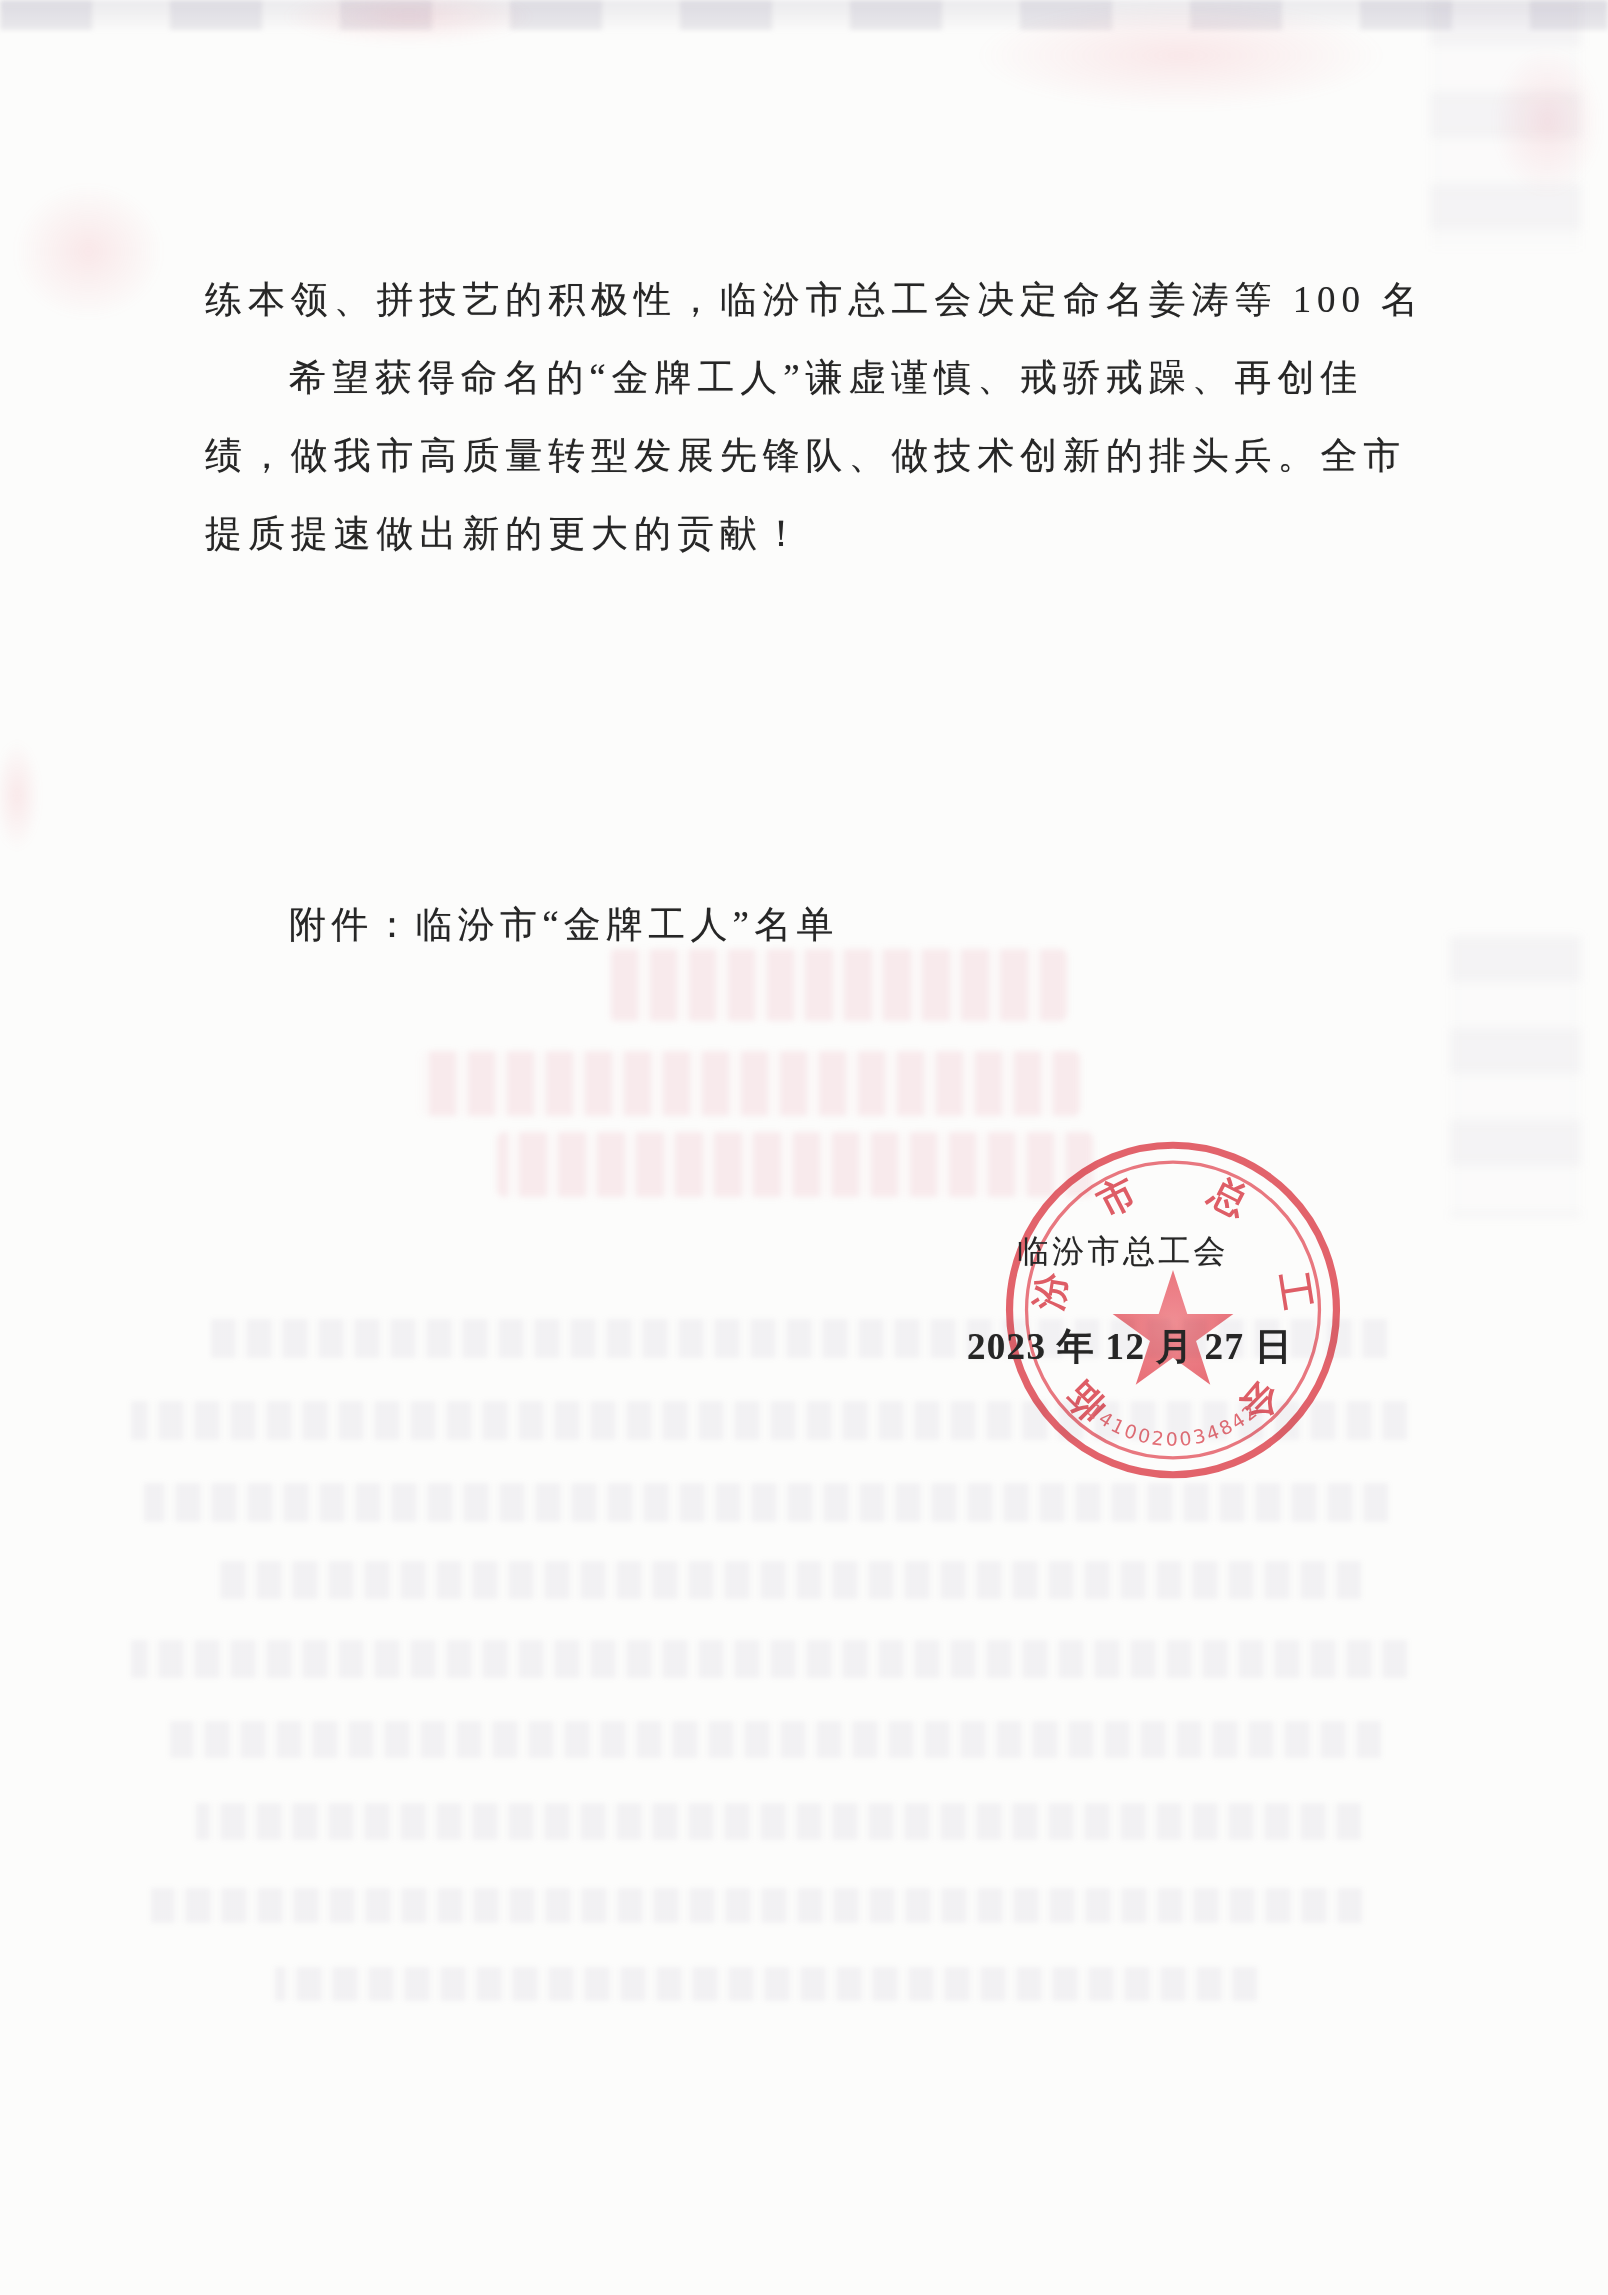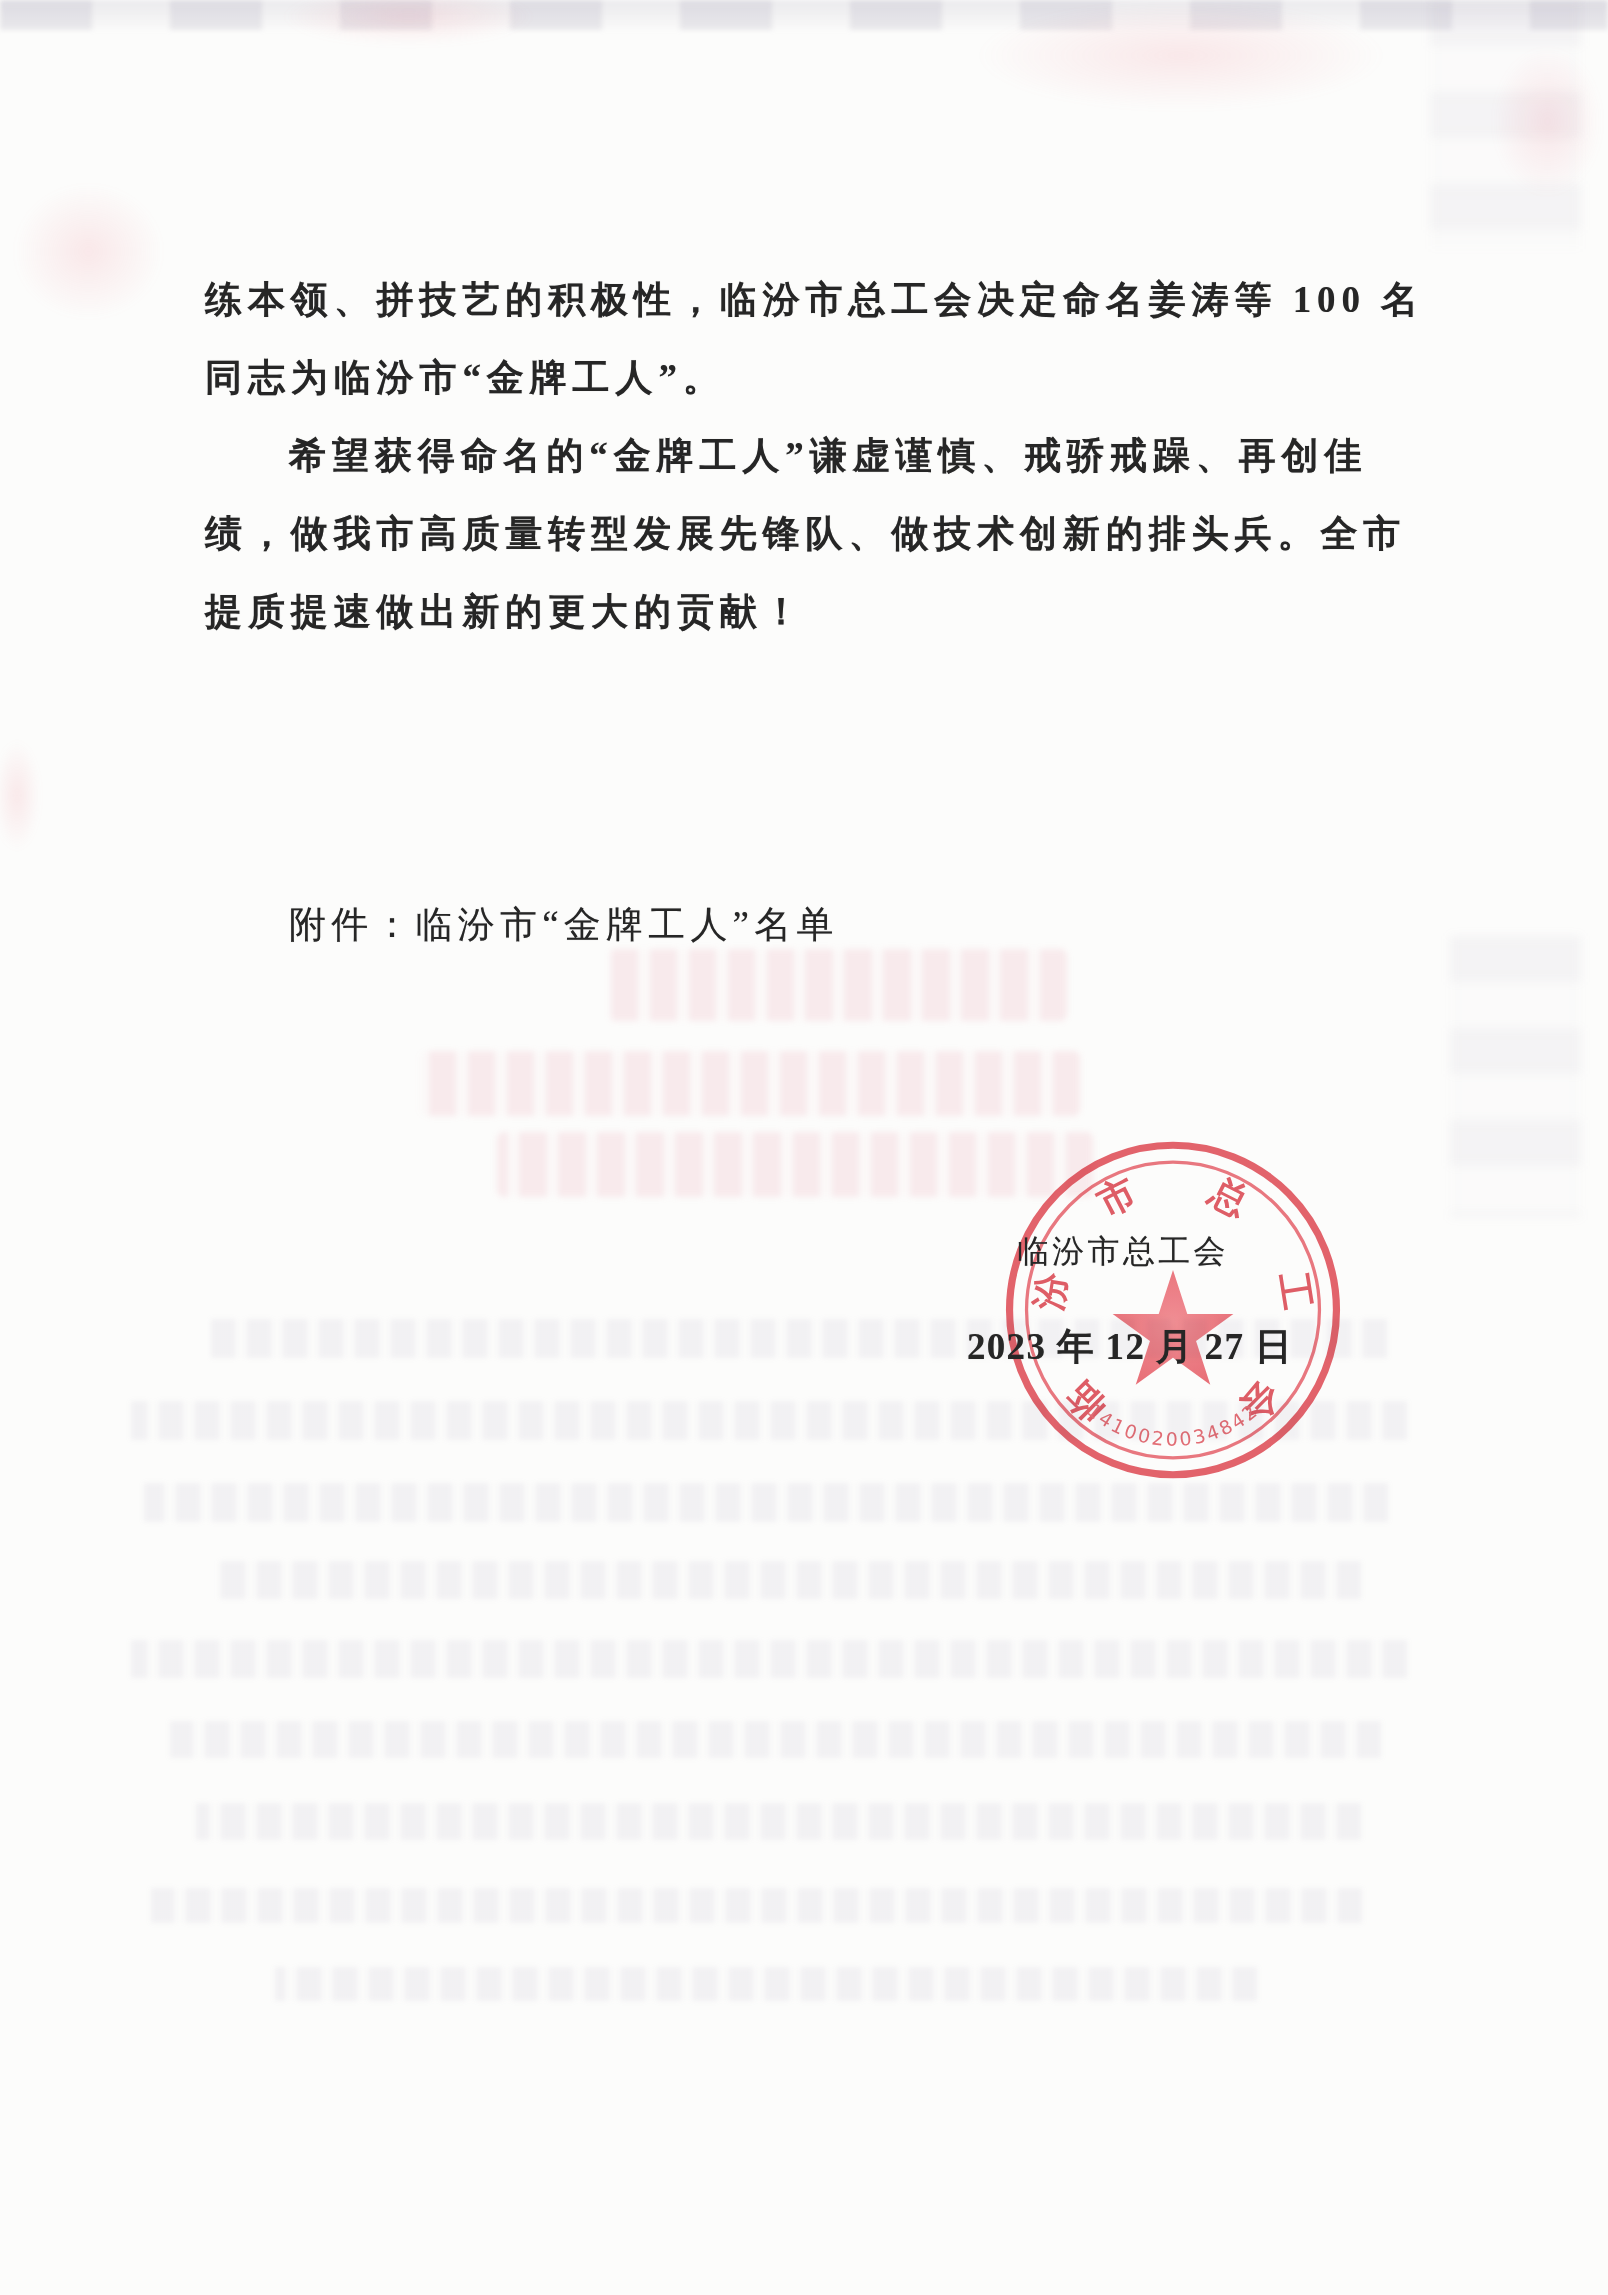--- a/index.html
+++ b/index.html
@@ -33,21 +33,21 @@
   .band-gray{
     background:repeating-linear-gradient(90deg, rgba(135,125,160,0.085) 0 23.6px, rgba(135,125,160,0.012) 23.6px 36px);
     filter:blur(2.6px);transform:scaleX(-1);
   }
   
   .ink{color:#262626;text-shadow:0 0 0.7px rgba(45,45,45,0.45);}
   #body-lines{
     position:absolute;left:205px;top:261px;width:1217px;z-index:3;
   }
   #body-lines .line{
-    height:78px;line-height:78px;font-size:37px;letter-spacing:5.9px;white-space:nowrap;font-weight:bold;
+    height:78px;line-height:78px;font-size:37px;letter-spacing:5.9px;white-space:nowrap;
   }
   #body-lines .line.indent{text-indent:84px;}
   .attachment{
     position:absolute;left:289px;top:899px;z-index:3;
     font-size:37px;letter-spacing:5.2px;white-space:nowrap;line-height:52px;
   }
   .sig-org{
     position:absolute;left:1017px;top:1228px;z-index:4;
     font-size:32px;letter-spacing:3.3px;white-space:nowrap;line-height:47px;
   }
@@ -96,21 +96,20 @@
       <div class="artifact band-gray" style="left: 216px; top: 1561px; width: 1145px; height: 38px;"></div>
       <div class="artifact band-gray" style="left: 131px; top: 1640px; width: 1276px; height: 38px;"></div>
       <div class="artifact band-gray" style="left: 170px; top: 1721px; width: 1211px; height: 37px;"></div>
       <div class="artifact band-gray" style="left: 196px; top: 1803px; width: 1165px; height: 37px;"></div>
       <div class="artifact band-gray" style="left: 151px; top: 1888px; width: 1211px; height: 35px;"></div>
       <div class="artifact band-gray" style="left: 275px; top: 1967px; width: 982px; height: 34px;"></div>
     </div>
 
   <div id="body-lines" class="ink">
       <div class="line">练本领、拼技艺的积极性，临汾市总工会决定命名姜涛等 100 名</div>
-      <div class="line">同志为临汾市“金牌工人”。</div>
       <div class="line indent">希望获得命名的“金牌工人”谦虚谨慎、戒骄戒躁、再创佳</div>
       <div class="line">绩，做我市高质量转型发展先锋队、做技术创新的排头兵。全市</div>
       <div class="line">提质提速做出新的更大的贡献！</div>
     </div>
 
   <div class="attachment ink">附件：临汾市“金牌工人”名单</div>
 
   <svg class="seal" viewBox="0 0 520 520" aria-hidden="true">
     <defs>
       <radialGradient id="starGrad" cx="50%" cy="45%" r="65%">

